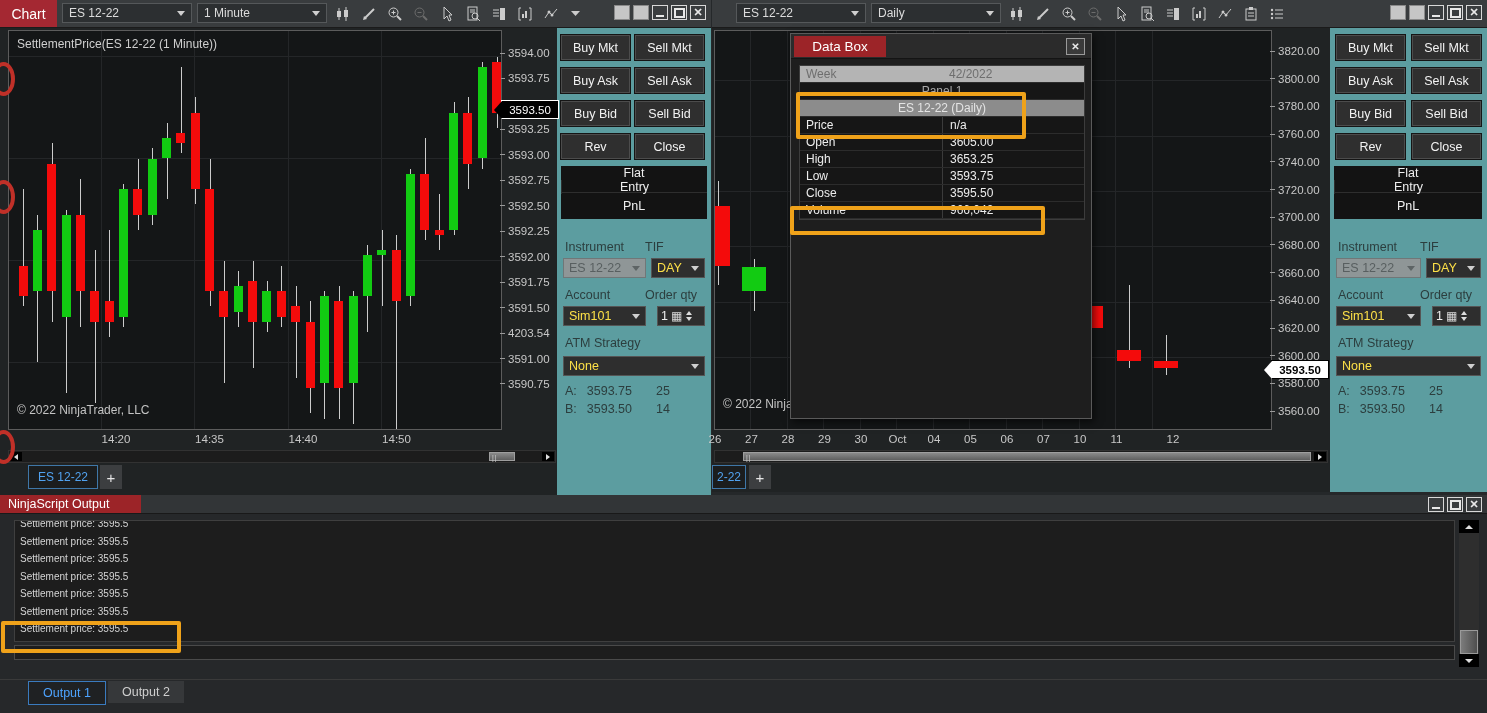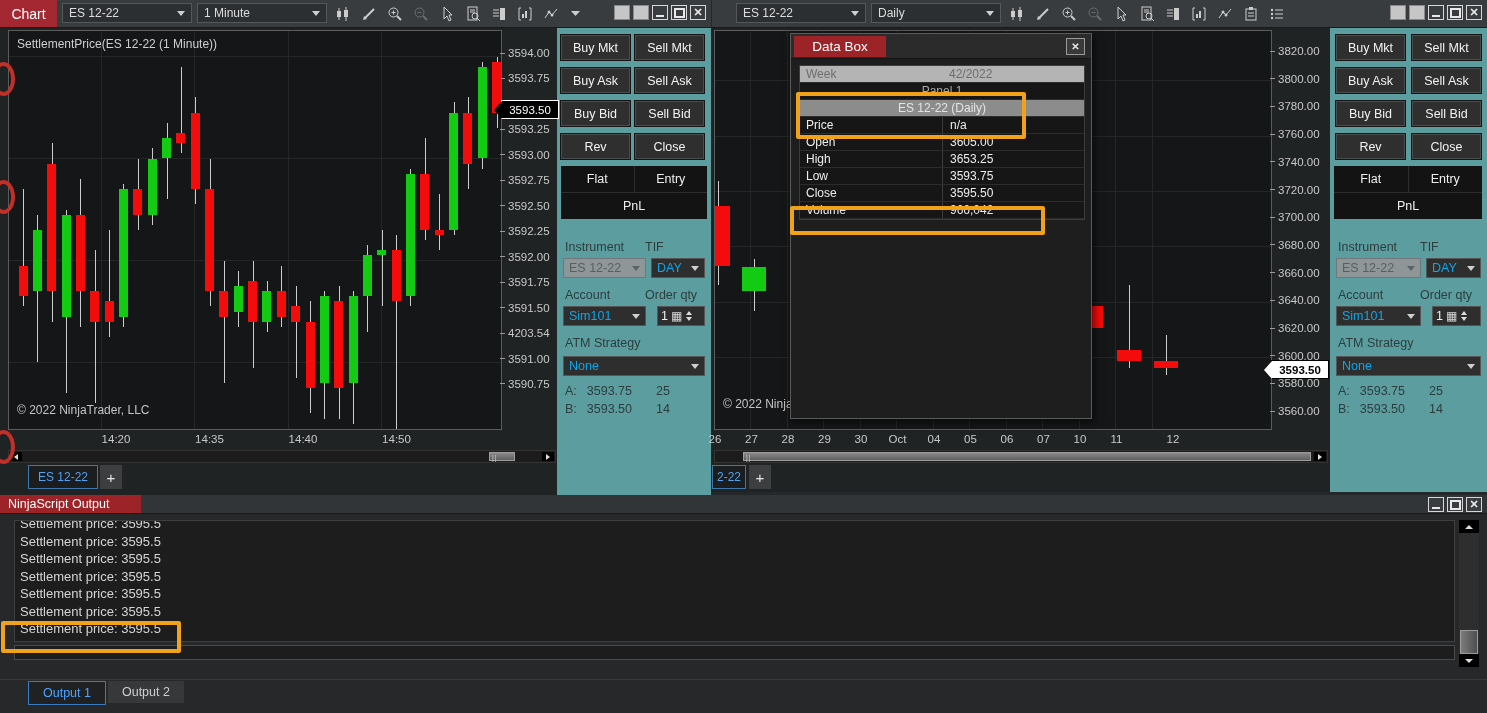--- a/index.html
+++ b/index.html
@@ -45,26 +45,26 @@
   .tri-r{width:0;height:0;border-top:3px solid transparent;border-bottom:3px solid transparent;border-left:4px solid #ddd;}
   .hthumb{position:absolute;top:1px;height:9px;background:linear-gradient(#8a8a8a,#5f5f5f);border:1px solid #9e9e9e;box-sizing:border-box;}
   .grip{position:absolute;left:2px;top:1px;color:#cfcfcf;font-size:7px;letter-spacing:1px;}
   .tabbar{position:absolute;height:30px;}
   .dstab{position:absolute;top:2px;height:24px;border:1px solid #3f77a8;background:#1b1d1e;color:#51a2f0;font-size:12px;display:flex;align-items:center;justify-content:center;box-sizing:border-box;}
   .addtab{position:absolute;top:2px;width:22px;height:24px;background:#3c3e40;color:#e6e6e6;font-size:15px;display:flex;align-items:center;justify-content:center;}
   
   .trader{position:absolute;background:#5c9da0;}
   .tbtn{position:absolute;width:71px;height:27px;background:#2f2f2f;border:1px solid #151515;box-shadow:inset 0 0 0 1px #4c4c4c;color:#f2f2f2;font-size:12.5px;display:flex;align-items:center;justify-content:center;box-sizing:border-box;}
   .fep{position:absolute;left:4px;top:138px;width:146px;background:#131313;color:#efefef;}
-  .fe{display:flex;height:26px;border-bottom:1px solid #2e2e2e;}
+  .fe{display:flex;height:26px;border-bottom:1px solid #2e2e2e;flex-direction:column;}
   .fcell{flex:1;display:flex;align-items:center;justify-content:center;font-size:12.5px;}
   .fcell + .fcell{border-left:1px solid #2e2e2e;}
   .pnlrow{height:26px;display:flex;align-items:center;justify-content:center;font-size:12.5px;}
   .tlabel{position:absolute;color:#2c3e3e;font-size:12.5px;}
-  .tdd{position:absolute;height:20px;background:#2e2e2e;border:1px solid #555;color:#0ea5e9;font-size:12.5px;display:flex;align-items:center;justify-content:space-between;padding:0 5px;box-sizing:border-box;}
+  .tdd{position:absolute;height:20px;background:#2e2e2e;border:1px solid #555;color:#fde047;font-size:12.5px;display:flex;align-items:center;justify-content:space-between;padding:0 5px;box-sizing:border-box;}
   .tdd.disabled{background:#8f9697;color:#585f60;border-color:#707778;}
   .tdd.disabled .chev{border-top-color:#5d6465;}
   .qty{position:absolute;height:20px;background:#2e2e2e;border:1px solid #555;color:#eee;font-size:12.5px;display:flex;align-items:center;box-sizing:border-box;padding:0 3px;gap:3px;}
   .calc::after{content:"▦";color:#d8d8d8;font-size:12px;}
   .spin{display:flex;flex-direction:column;gap:2px;margin-left:1px;}
   .spin i{width:0;height:0;border-left:3px solid transparent;border-right:3px solid transparent;}
   .spin .up{border-bottom:4px solid #ddd;}
   .spin .dn{border-top:4px solid #ddd;}
   .quote{position:absolute;color:#2c3e3e;font-size:12.5px;}
   .quote span{margin-right:10px;}
@@ -82,21 +82,21 @@
   .db-gray{background:#8c8c8c;color:#e4e4e4;justify-content:center;}
   .db-gray .dblab{width:auto;padding:0;}
   .db-center{color:#a8a8a8;justify-content:center;}
   .db-center .dblab{width:auto;padding:0;}
   
   #outwin{position:absolute;left:0;top:495px;width:1487px;height:218px;background:#26282a;z-index:30;}
   .out-titlebar{position:absolute;left:0;top:0;right:0;height:18px;background:#323537;border-bottom:1px solid #191919;}
   .out-titletab{position:absolute;left:0;top:0;width:141px;height:18px;background:#9c2428;color:#fff;font-size:12.5px;display:flex;align-items:center;padding-left:8px;box-sizing:border-box;}
   #outbox{position:absolute;left:14px;top:25px;width:1441px;height:122px;background:#1d1d1d;border:1px solid #3f3f3f;overflow:hidden;box-sizing:border-box;}
   #out-lines{margin-top:-6px;padding-left:5px;}
-  .outline-row{height:17.5px;line-height:17.5px;font-size:13px;color:#d4d4d4;white-space:nowrap;}
+  .outline-row{height:17.5px;line-height:17.5px;font-size:10px;color:#d4d4d4;white-space:nowrap;}
   .out-input{position:absolute;left:14px;top:150px;width:1441px;height:15px;background:#1d1d1d;border:1px solid #4a4a4a;box-sizing:border-box;}
   .vscroll{position:absolute;left:1459px;top:25px;width:20px;height:147px;background:#2e2e2e;}
   .varrow{position:absolute;left:0;width:20px;height:13px;background:#000;display:flex;align-items:center;justify-content:center;}
   .tri-u{width:0;height:0;border-left:4px solid transparent;border-right:4px solid transparent;border-bottom:4px solid #ddd;}
   .tri-d{width:0;height:0;border-left:4px solid transparent;border-right:4px solid transparent;border-top:4px solid #ddd;}
   .vthumb{position:absolute;left:1px;width:18px;height:24px;background:linear-gradient(90deg,#7c7c7c,#4e4e4e);border:1px solid #9a9a9a;box-sizing:border-box;}
   .out-sep{position:absolute;left:0;top:184px;width:100%;height:1px;background:#3a3a3a;}
   #out-tabs{position:absolute;left:28px;top:186px;height:28px;display:flex;align-items:flex-start;gap:2px;}
   .otab{height:22px;padding:0 14px;display:flex;align-items:center;font-size:12.5px;background:#36383a;color:#cfcfcf;}
   .otab.active{height:24px;background:#1f2123;color:#4da3ff;border:1px solid #3a7bbf;box-sizing:border-box;}

